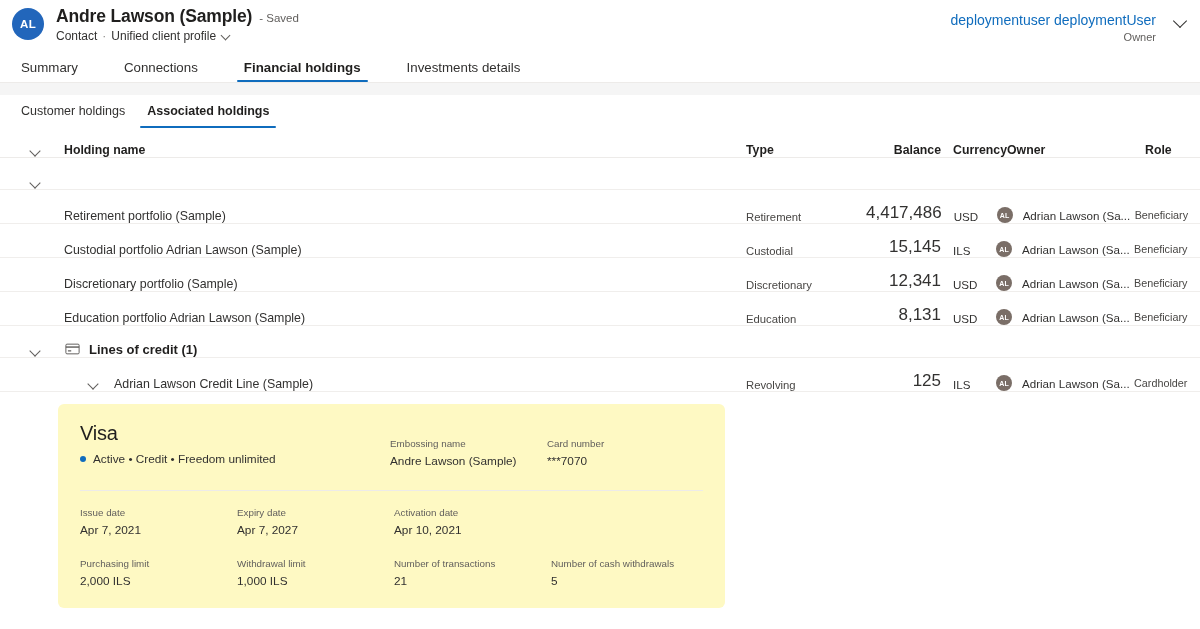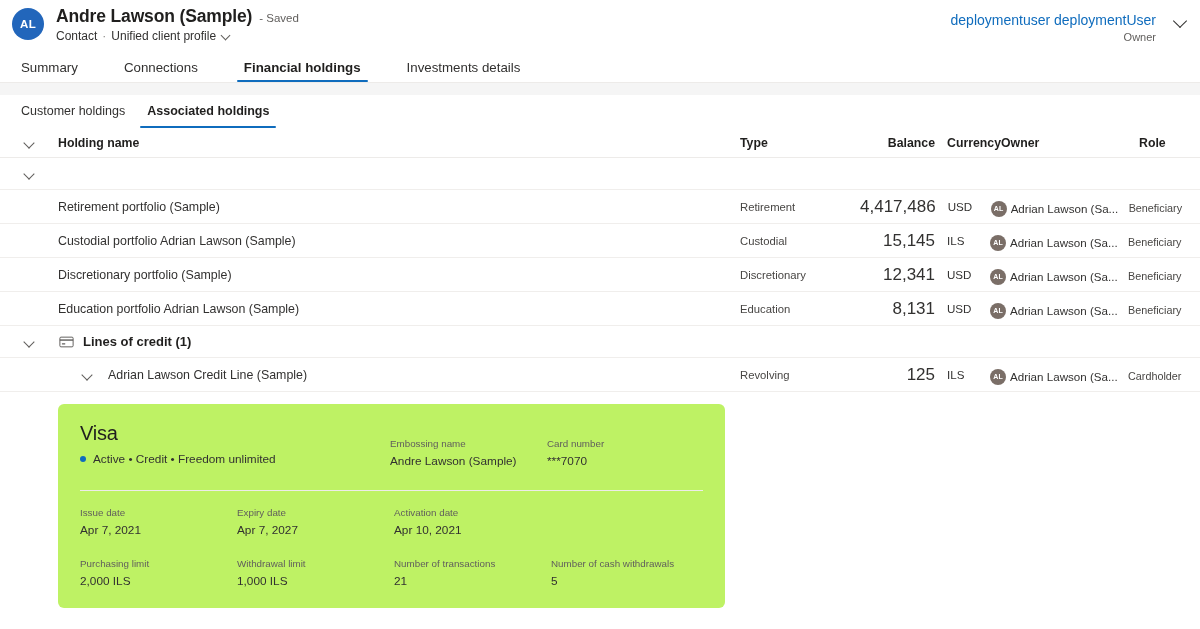--- a/index.html
+++ b/index.html
@@ -118,24 +118,24 @@
   }
   .sub-tab.active { font-weight: 600; color: #201f1e; }
   .sub-tab.active::after {
     content:""; position:absolute; left: 2px; right: 2px; bottom: 0;
     height: 2.2px; background: #0f6cbd; border-radius: 2px;
   }
 
   
   .tbl { width: 1200px; }
   .row {
-    display: flex; align-items: center;
+    display: flex; align-items: flex-end;
     height: 34px;
     border-bottom: 1px solid #f0eeec;
-    padding-left: 22px;
+    padding-left: 28px;
   }
   .hdr-row {
     height: 30px;
     border-bottom: 1px solid #edebe9;
   }
   .group-row {
     height: 32px;
     border-bottom: 1px solid #f0eeec;
   }
   .c-caret { width: 28px; flex: 0 0 28px; display:flex; align-items:center; justify-content:flex-start; }
@@ -182,41 +182,41 @@
 
   .owner-chip { display:flex; align-items:center; margin-top: 4px; }
   .avatar-sm {
     width: 16px; height: 16px; border-radius: 50%;
     background: #7a6e67; color:#fff;
     font-size: 7px; font-weight: 700;
     display:flex; align-items:center; justify-content:center;
     flex: 0 0 auto; letter-spacing: .2px;
   }
   .owner-txt {
-    font-size: 11.6px; color: #323130; margin-left: 4px;
+    font-size: 11.6px; color: #323130; margin-left: 10px;
     white-space: nowrap; overflow: hidden;
   }
   .role-txt { font-size: 10.8px; color: #484644; }
 
   .sub-caret {
     width: 12px; height: 12px; position: relative; cursor: pointer;
     margin-left: 32px; margin-right: 6px; flex: 0 0 12px;
   }
   .sub-caret::before {
     content:""; position:absolute; left:1px; top:2px;
     width:7px; height:7px;
     border-right:1.2px solid #605e5c; border-bottom:1.2px solid #605e5c;
     transform: rotate(45deg);
   }
 
   
   .card-wrap { padding: 12px 0 0 58px; }
   .card {
     width: 667px;
-    background: #bef264;
+    background: #fef9c3;
     border-radius: 6px;
     padding: 18px 22px 20px 22px;
   }
   .card-top { display: flex; }
   .card-brandcol { flex: 0 0 310px; }
   .card-brand {
     font-size: 20px; font-weight: 400; color: #201f1e;
     letter-spacing: -0.2px;
   }
   .card-status {

